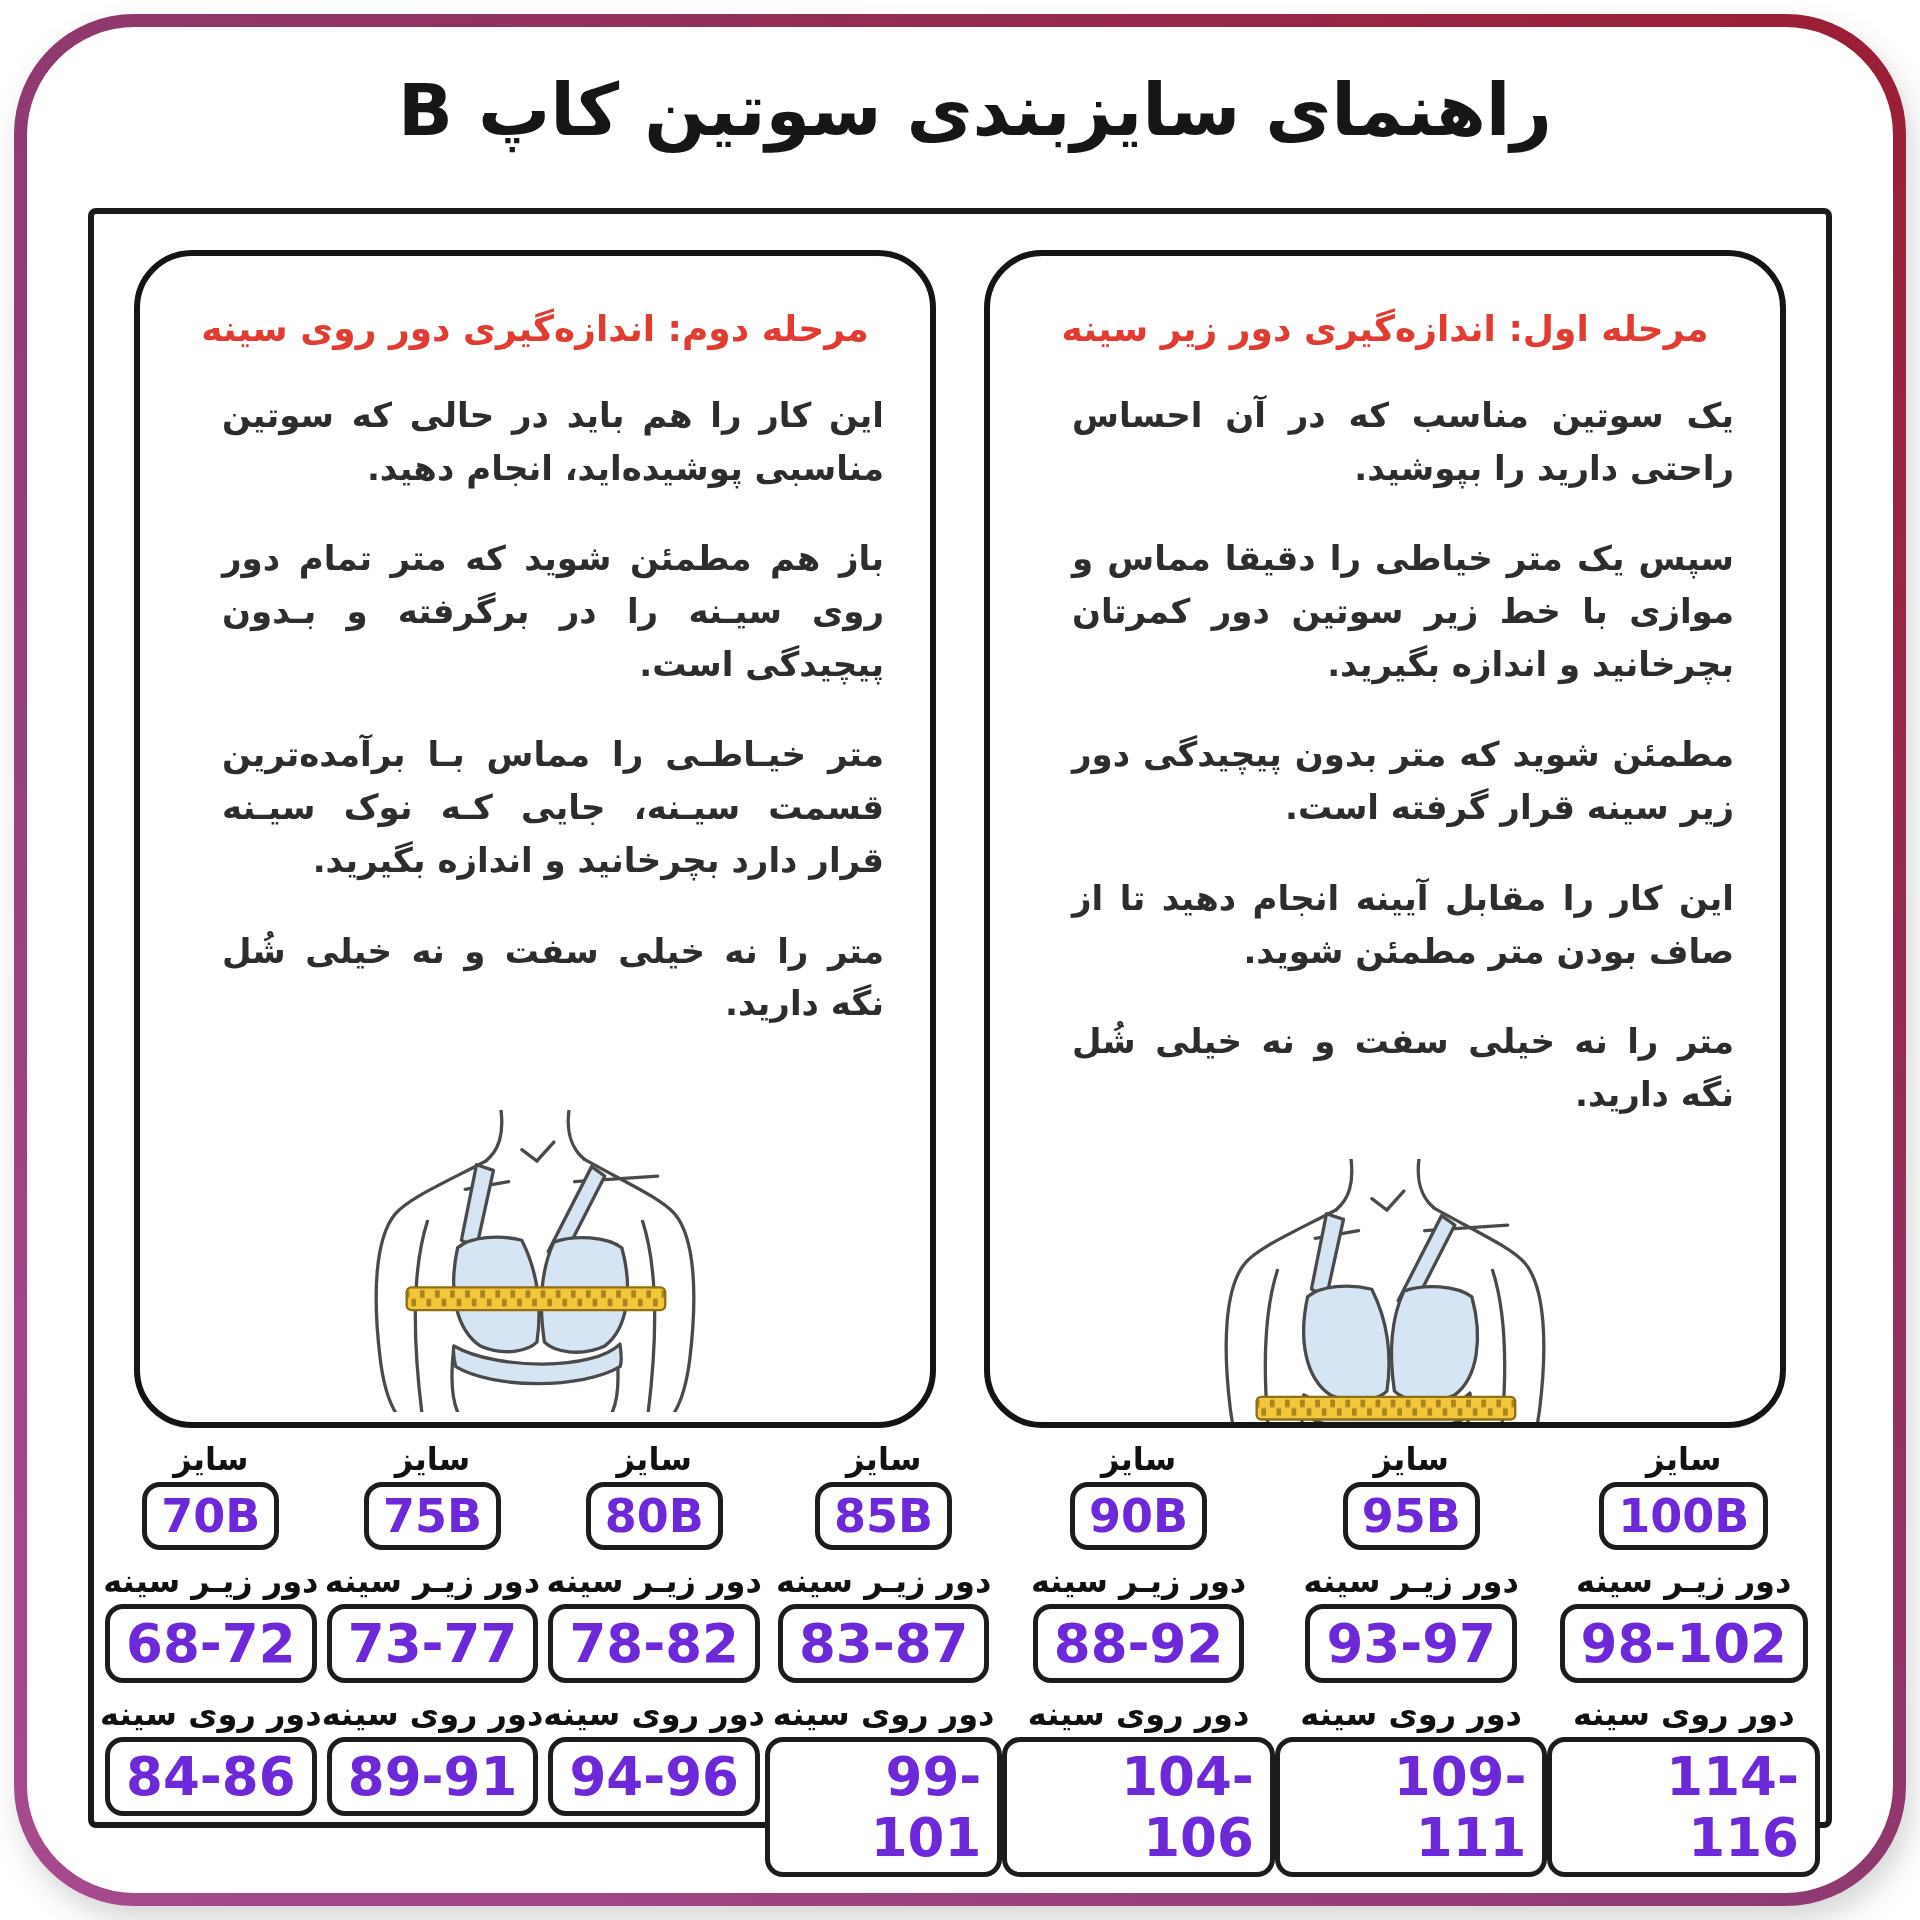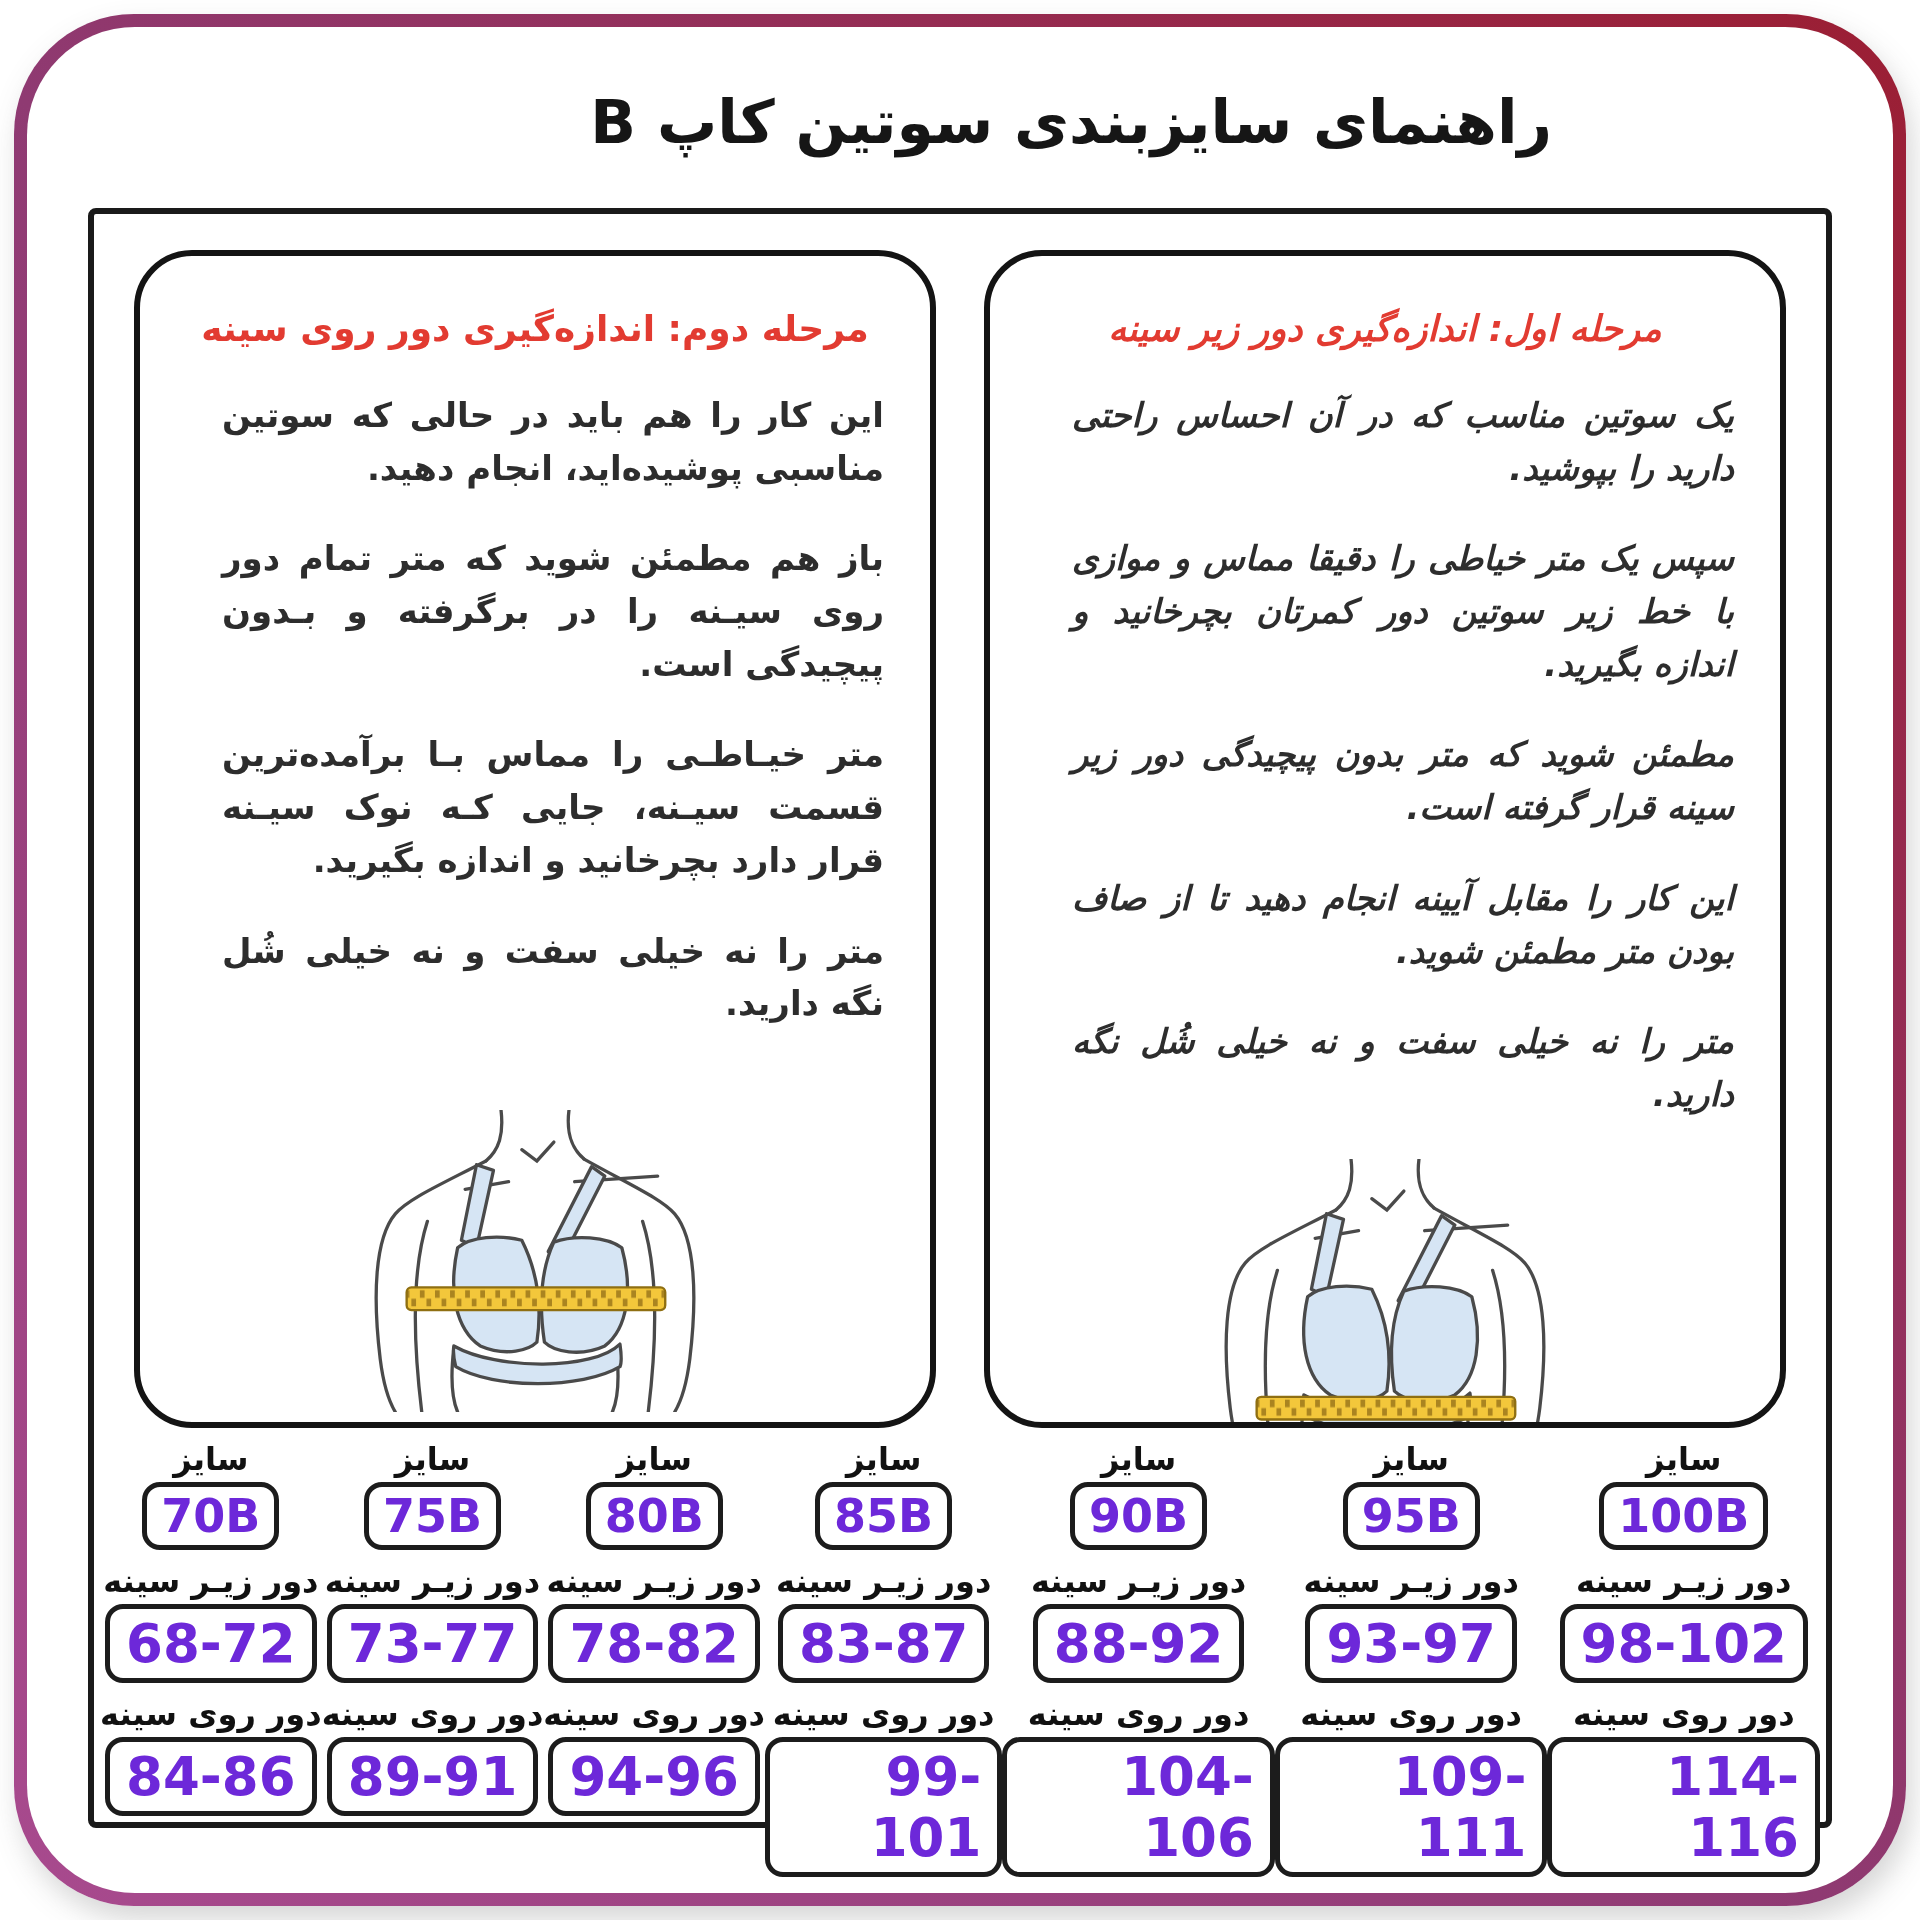--- a/index.html
+++ b/index.html
@@ -15,30 +15,30 @@
   *{box-sizing:border-box;margin:0;padding:0}
   html,body{width:1920px;height:1920px;background:#ffffff;overflow:hidden;
     font-family:"DejaVu Sans","Liberation Sans",sans-serif;}
   .page{position:relative;width:1920px;height:1920px;background:#fff;direction:rtl}
 
   .gradient-border{position:absolute;inset:14px;border-radius:120px;
     background:linear-gradient(225deg,var(--frame-grad-start) 0%,var(--frame-grad-mid) 52%,var(--frame-grad-end) 100%);
     box-shadow:6px 14px 28px rgba(90,90,90,.25);}
   .gradient-inner{position:absolute;inset:13px;border-radius:108px;background:#fff;}
 
-  .page-title{position:absolute;top:87px;right:368px;white-space:nowrap;
-    font-size:60px;font-weight:bold;color:#161616;letter-spacing:0;}
+  .page-title{position:absolute;top:68px;right:368px;white-space:nowrap;
+    font-size:72px;font-weight:bold;color:#161616;letter-spacing:0;}
 
   .frame{position:absolute;left:88px;top:208px;width:1744px;height:1620px;
     border:6px solid var(--line-black);border-radius:8px;background:#fff;}
 
   .panel{position:absolute;top:36px;width:802px;height:1178px;
     border:6px solid #141414;border-radius:58px;background:#fff;
     padding:40px 46px 10px 46px;display:flex;flex-direction:column;overflow:hidden;}
-  .panel.right-panel{right:40px;font-style:italic;}
+  .panel.right-panel{right:40px;}
   .panel.left-panel{left:40px;}
 
   .panel-heading{color:var(--heading-red);font-size:36px;font-weight:bold;
     text-align:center;margin:12px 0 40px 0;}
   .panel p{font-size:34px;line-height:1.55;font-weight:600;color:var(--text-dark);
     text-align:justify;margin-bottom:38px;margin-left:36px;}
 
   .figure-wrap{margin-top:auto;align-self:center;line-height:0;}
 
   .size-table{position:absolute;left:6px;right:6px;top:1226px;bottom:4px;

